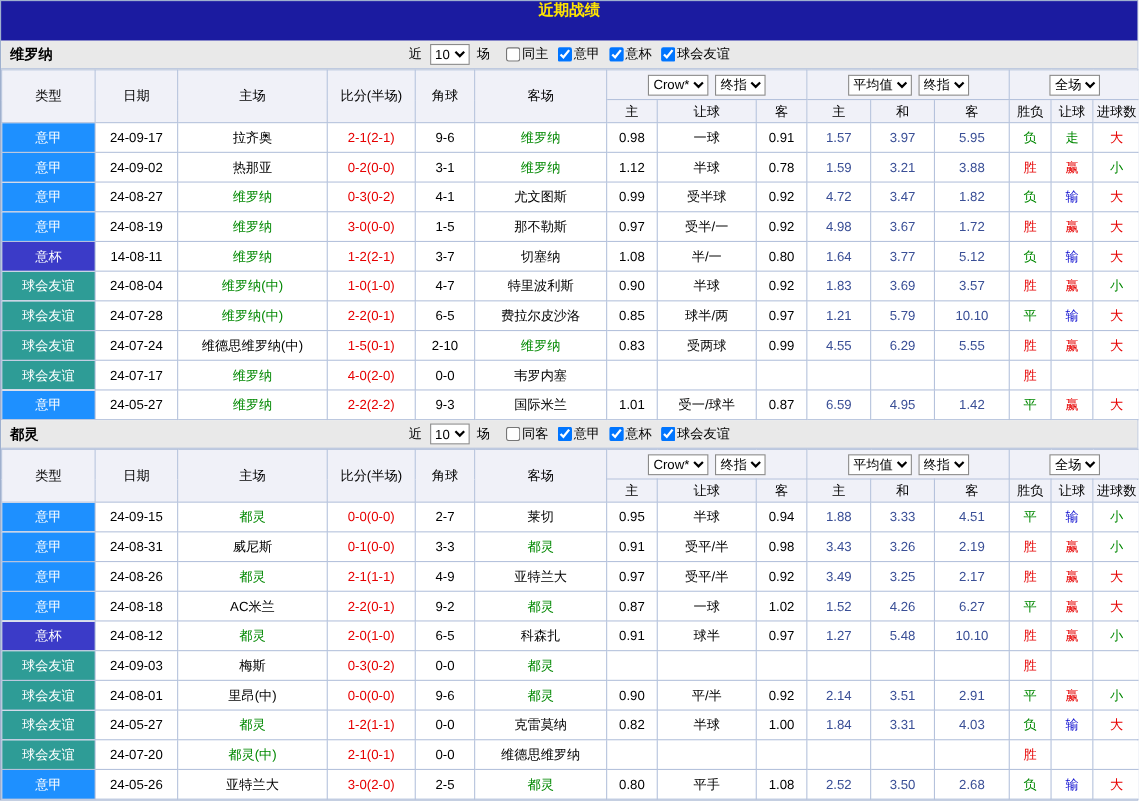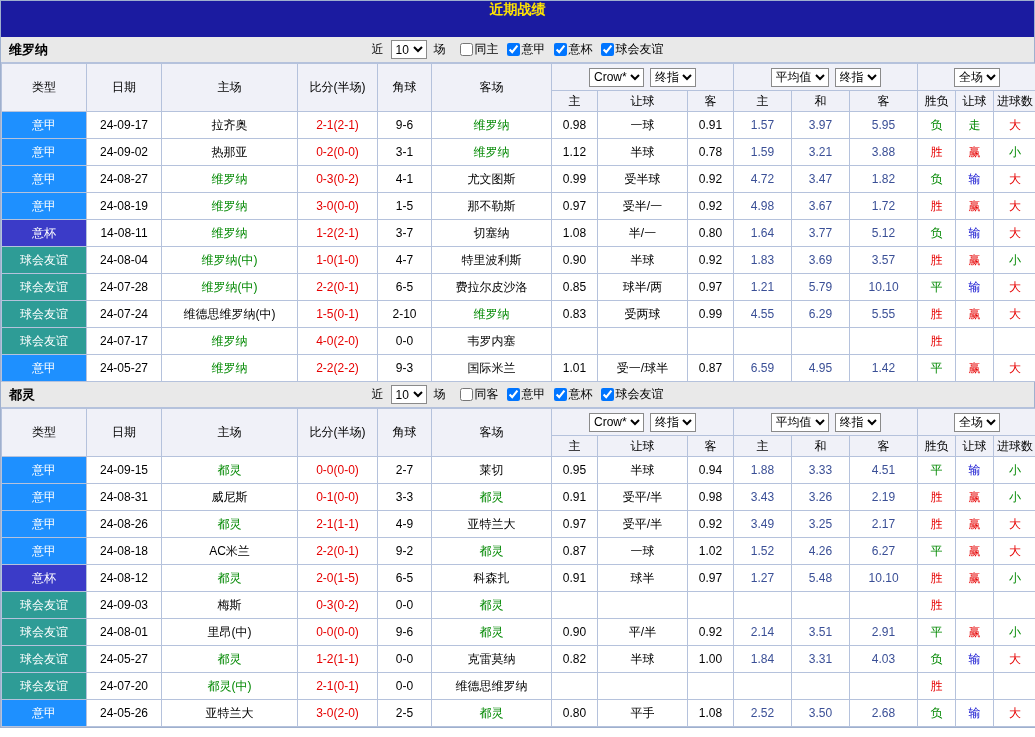--- a/index.html
+++ b/index.html
@@ -442,21 +442,21 @@
               <td class="euro">4.26</td>
               <td class="euro">6.27</td>
               <td style="color: rgb(0, 136, 0);">平</td>
               <td style="color: rgb(230, 0, 0);">赢</td>
               <td style="color: rgb(230, 0, 0);">大</td>
             </tr>
             <tr>
               <td class="type" style="background: rgb(59, 59, 200);">意杯</td>
               <td>24-08-12</td>
               <td class="focal">都灵</td>
-              <td class="score">2-0(1-5)</td>
+              <td class="score">2-0(1-0)</td>
               <td>6-5</td>
               <td>科森扎</td>
               <td>0.91</td>
               <td>球半</td>
               <td>0.97</td>
               <td class="euro">1.27</td>
               <td class="euro">5.48</td>
               <td class="euro">10.10</td>
               <td style="color: rgb(230, 0, 0);">胜</td>
               <td style="color: rgb(230, 0, 0);">赢</td>

